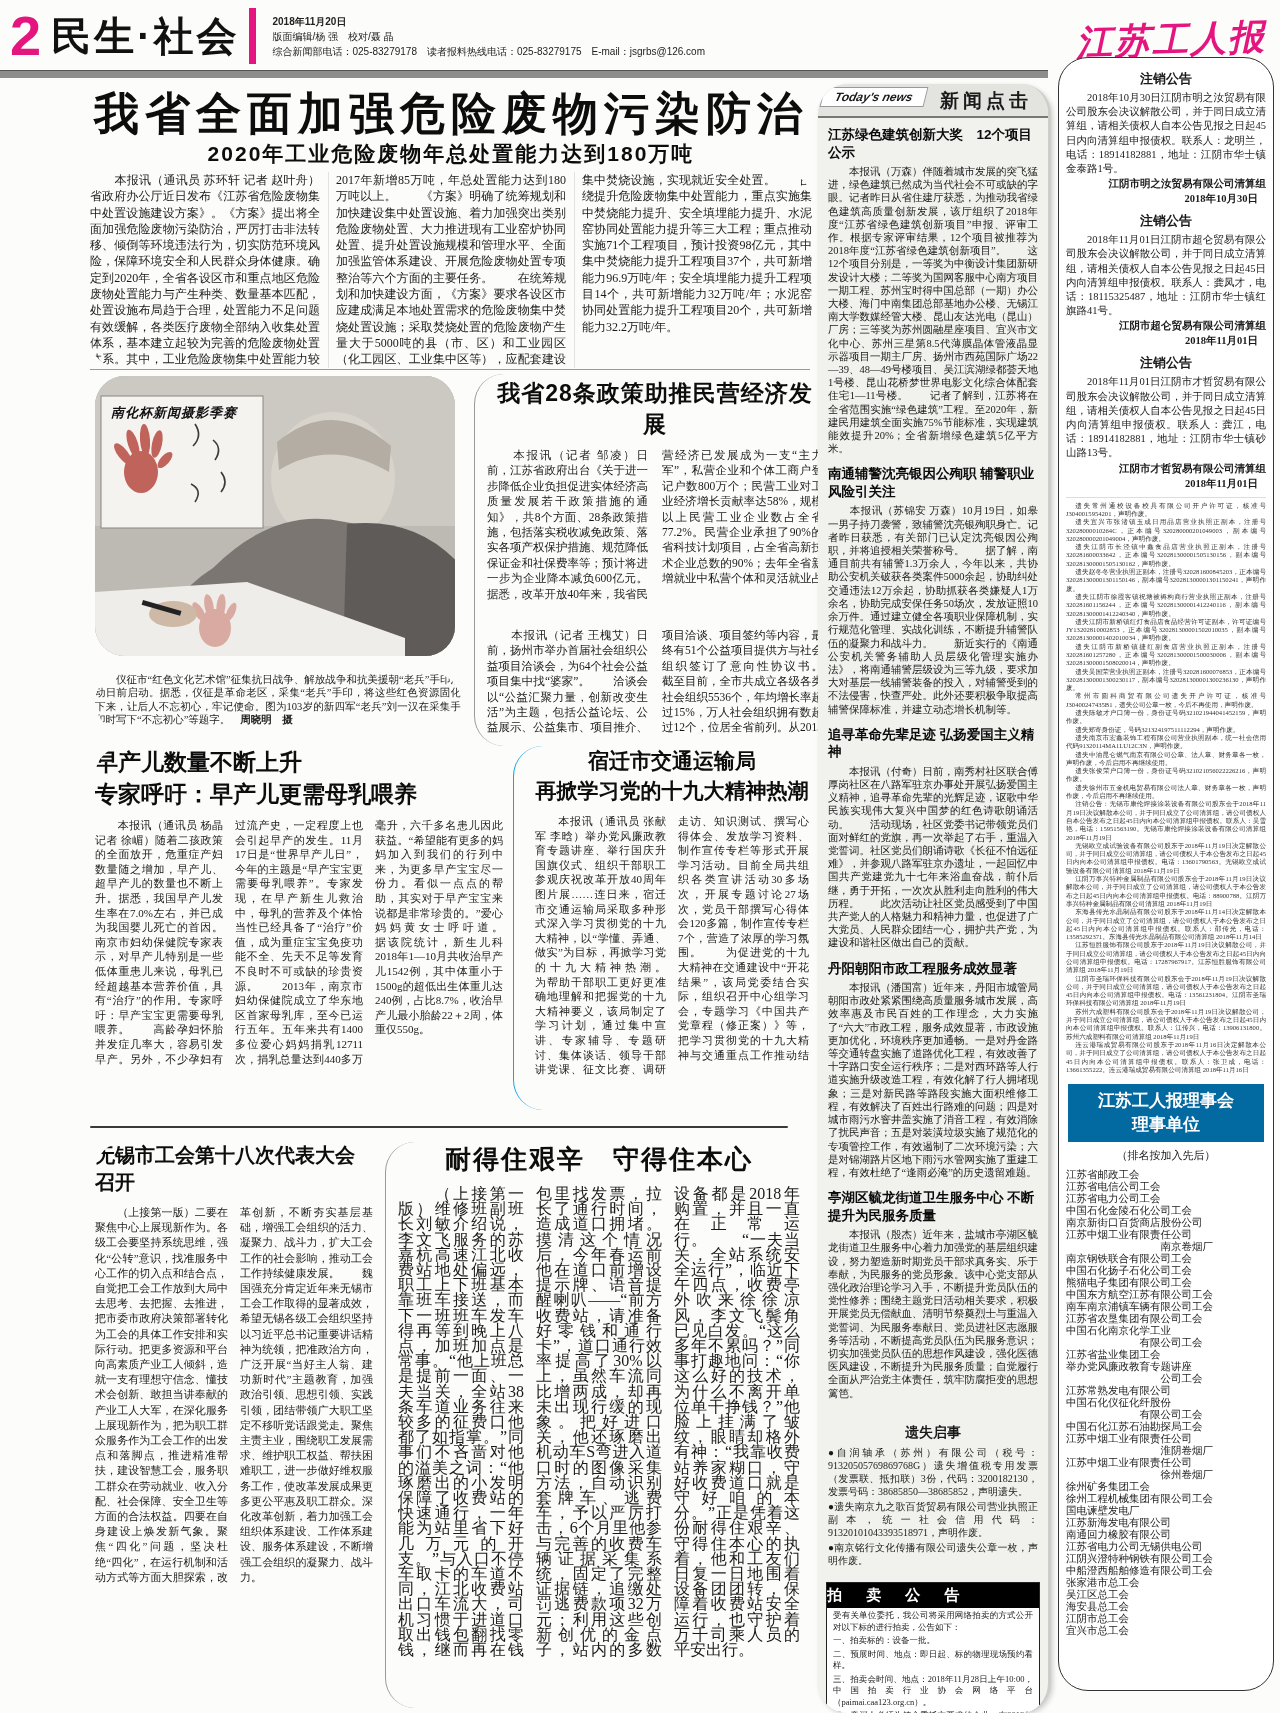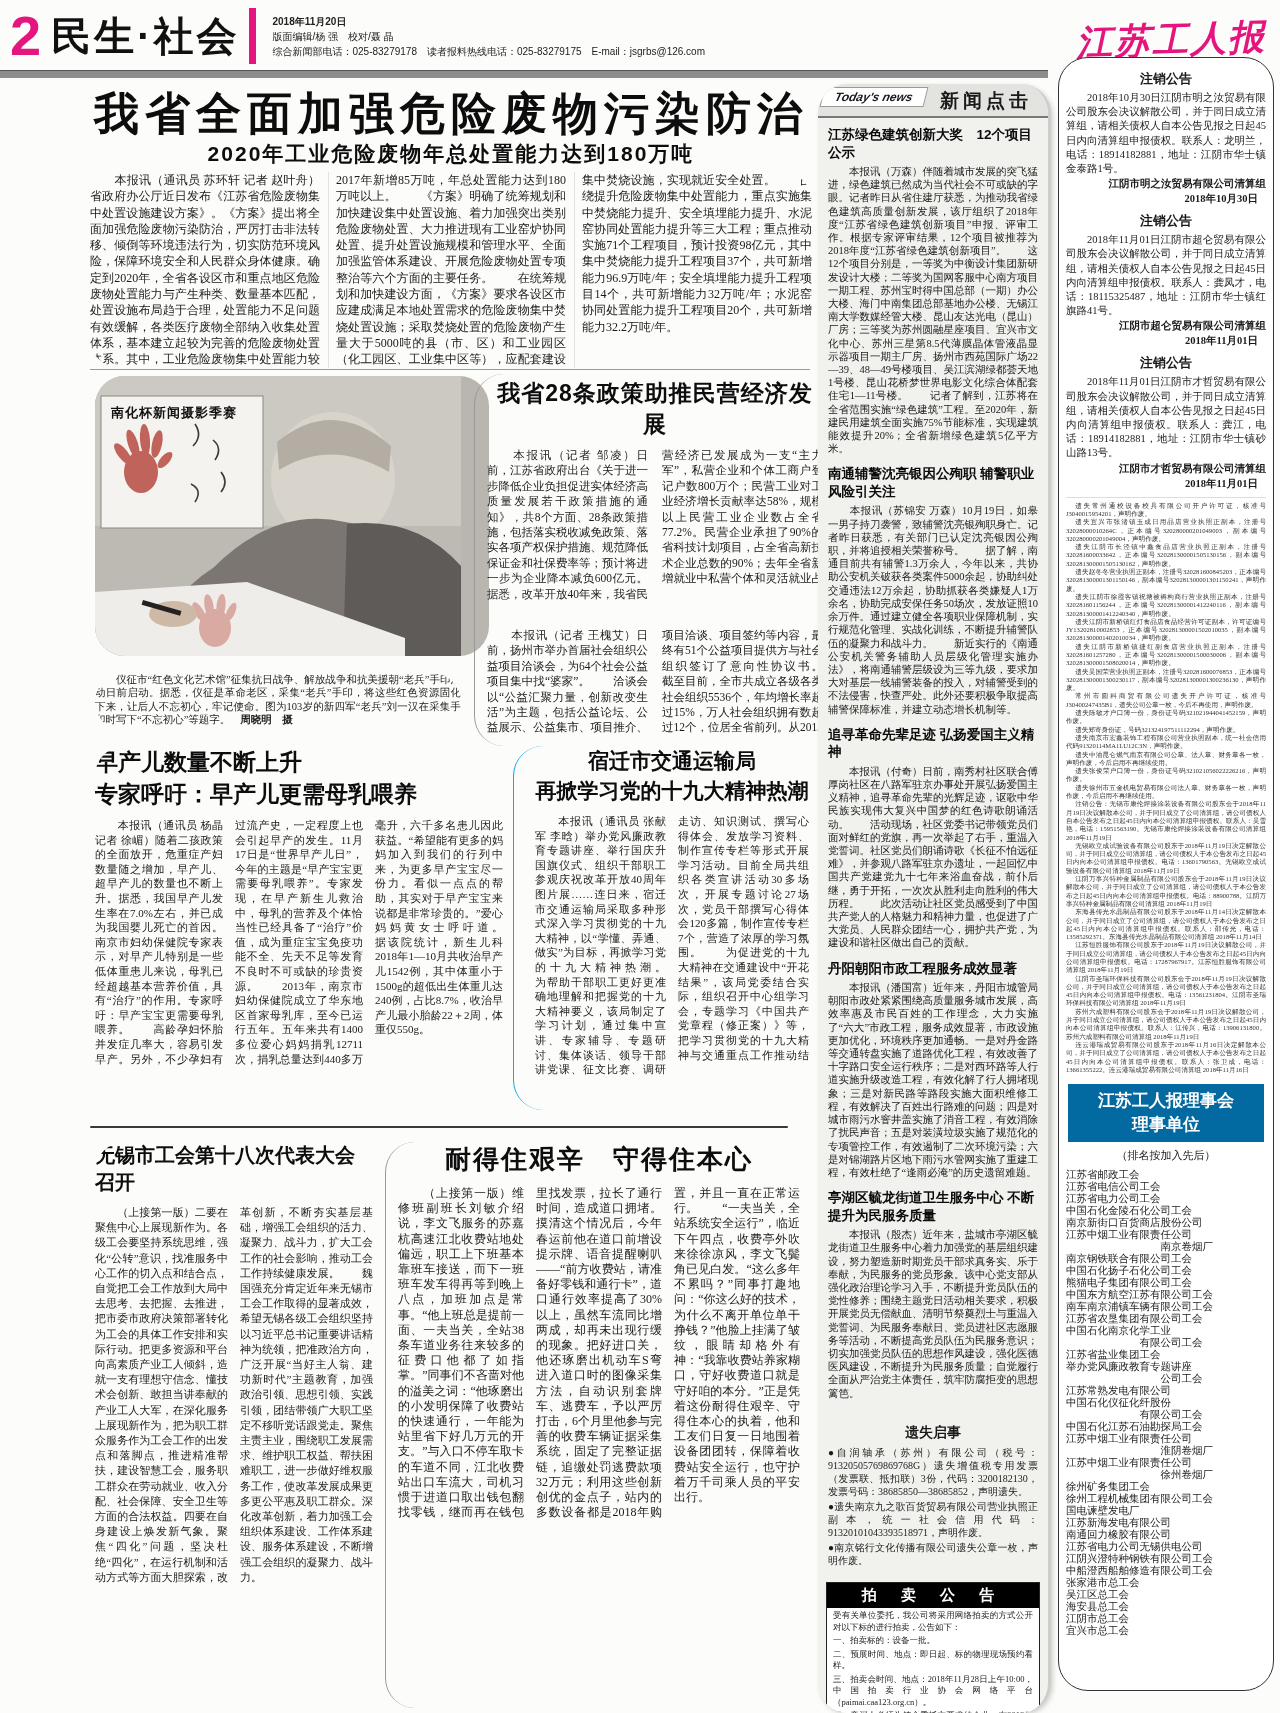--- a/index.html
+++ b/index.html
@@ -22,21 +22,21 @@
   .a-title{font-family:"Liberation Sans","DejaVu Sans",sans-serif;font-weight:bold;color:#0d0d0d;margin:0;}
   .body-txt{font-size:12px;line-height:16.3px;text-align:justify;margin:0;overflow:hidden;}
   .rule{position:absolute;background:#9a9a9a;}
 
   
   #lead-title{left:90px;top:84px;width:722px;text-align:center;font-size:45px;letter-spacing:6px;}
   #lead-sub{left:90px;top:140px;width:722px;text-align:center;font-size:21px;letter-spacing:2px;font-weight:bold;}
   #lead-body{left:90px;top:172px;width:722px;height:196px;column-count:3;column-gap:16px;column-rule:1px solid #e2e2de;}
 
   
-  #photo{left:95px;top:376px;width:394px;height:280px;background:#b9b5af;overflow:hidden;}
+  #photo{left:95px;top:376px;width:360px;height:280px;background:#b9b5af;overflow:hidden;font-style:italic;}
   #contest-label{position:absolute;left:16px;top:28px;font-size:13px;font-weight:bold;color:#111;
                  font-family:"Liberation Sans",sans-serif;letter-spacing:1px;}
   #caption{left:95px;top:662px;width:366px;font-size:10.5px;line-height:13.5px;text-align:justify;color:#222;height:58px;overflow:hidden;}
   .photog{font-weight:bold;margin-left:10px;white-space:nowrap;}
 
   
   #right-stack{left:474px;top:374px;width:336px;height:372px;border-left:1px solid #999;padding-left:12px;overflow:hidden;}
   #art28-title{font-size:23px;text-align:center;letter-spacing:1px;margin-top:4px;}
   #art28-body{margin-top:8px;font-size:11.5px;line-height:15.4px;column-count:2;column-gap:14px;height:168px;}
   #artyz-title{font-size:22px;text-align:center;margin-top:12px;}
@@ -51,40 +51,40 @@
   #artsq h2{font-size:21px;line-height:30px;text-align:center;}
   #artsq .body-txt{margin-top:8px;font-size:11px;line-height:14.6px;column-count:2;column-gap:12px;height:268px;}
 
   
   #rule-bot{left:90px;top:1126px;width:698px;height:2px;background:#3a3a3a;}
   #artwx{left:95px;top:1142px;width:278px;height:566px;overflow:hidden;}
   #artwx h2{font-size:20px;text-align:left;letter-spacing:0px;}
   #artwx .body-txt{margin-top:9px;font-size:11px;line-height:15.2px;column-count:2;column-gap:12px;height:522px;}
   #artnd{left:385px;top:1142px;width:402px;height:566px;border-left:1px solid #999;padding-left:12px;overflow:hidden;}
   #artnd h2{font-size:26px;text-align:center;letter-spacing:2px;}
-  #artnd .body-txt{margin-top:9px;font-size:12px;line-height:15.2px;column-count:3;column-gap:12px;height:518px;}
+  #artnd .body-txt{margin-top:9px;font-size:16px;line-height:15.2px;column-count:3;column-gap:12px;height:518px;}
 
   
   #news-panel{left:818px;top:84px;width:230px;height:1629px;background:#f1f1ee;
               border-right:3px solid #cdcdc9;box-shadow:2px 2px 5px rgba(0,0,0,.18);overflow:hidden;}
   #news-head{position:relative;height:32px;background:#e3e3df;border-bottom:2px solid #777;}
   #news-tab{position:absolute;left:4px;top:3px;background:#fff;border:1px solid #999;
             transform:skewX(-14deg);padding:2px 12px;font-size:12px;font-weight:bold;font-style:italic;
             font-family:"Liberation Sans",sans-serif;}
   #news-cn{position:absolute;left:122px;top:4px;font-size:19px;font-weight:bold;letter-spacing:4px;
            font-family:"Liberation Sans",sans-serif;}
   #news-list{padding:8px 10px 0 10px;}
   .news-item{margin-bottom:10px;}
   .news-title{font-family:"Liberation Sans",sans-serif;font-weight:bold;font-size:13.5px;line-height:17.5px;margin:0 0 4px 0;color:#0b0b0b;}
   .news-body{font-size:10.5px;line-height:13.2px;text-align:justify;margin:0;}
   #loss{position:absolute;left:10px;top:1340px;width:210px;height:152px;overflow:hidden;}
   #loss-title{text-align:center;font-weight:bold;font-size:14px;margin:0 0 4px 0;font-family:"Liberation Sans",sans-serif;}
   .loss-line{font-size:10px;line-height:13px;text-align:justify;margin:0 0 2px 0;}
   #auction{position:absolute;left:8px;top:1498px;width:212px;height:208px;background:#fff;border:1px solid #222;overflow:hidden;}
-  #auction-title{background:#000;color:#fff;text-align:center;font-weight:bold;font-size:15px;
+  #auction-title{background:#000;color:#fff;text-align:left;font-weight:bold;font-size:15px;
                  letter-spacing:10px;padding:3px 0;font-family:"Liberation Sans",sans-serif;}
   .auct-line{font-size:8.5px;line-height:11.5px;text-align:justify;margin:2px 6px;}
 
   
   #right-box{left:1058px;top:57px;width:216px;height:1634px;border:1px solid #333;background:#fff;
              padding:8px 7px;box-sizing:border-box;overflow:hidden;}
   .cn-title{text-align:center;font-weight:bold;font-size:13px;margin:4px 0 3px 0;font-family:"Liberation Sans",sans-serif;}
   .cn-body{font-size:10.5px;line-height:14.2px;text-align:justify;margin:0;}
   .cn-signer{font-size:10.5px;line-height:14px;font-weight:bold;text-align:right;margin:1px 0 0 0;}
   .cn-date{font-size:10.5px;font-weight:bold;text-align:right;margin:1px 8px 6px 0;}

